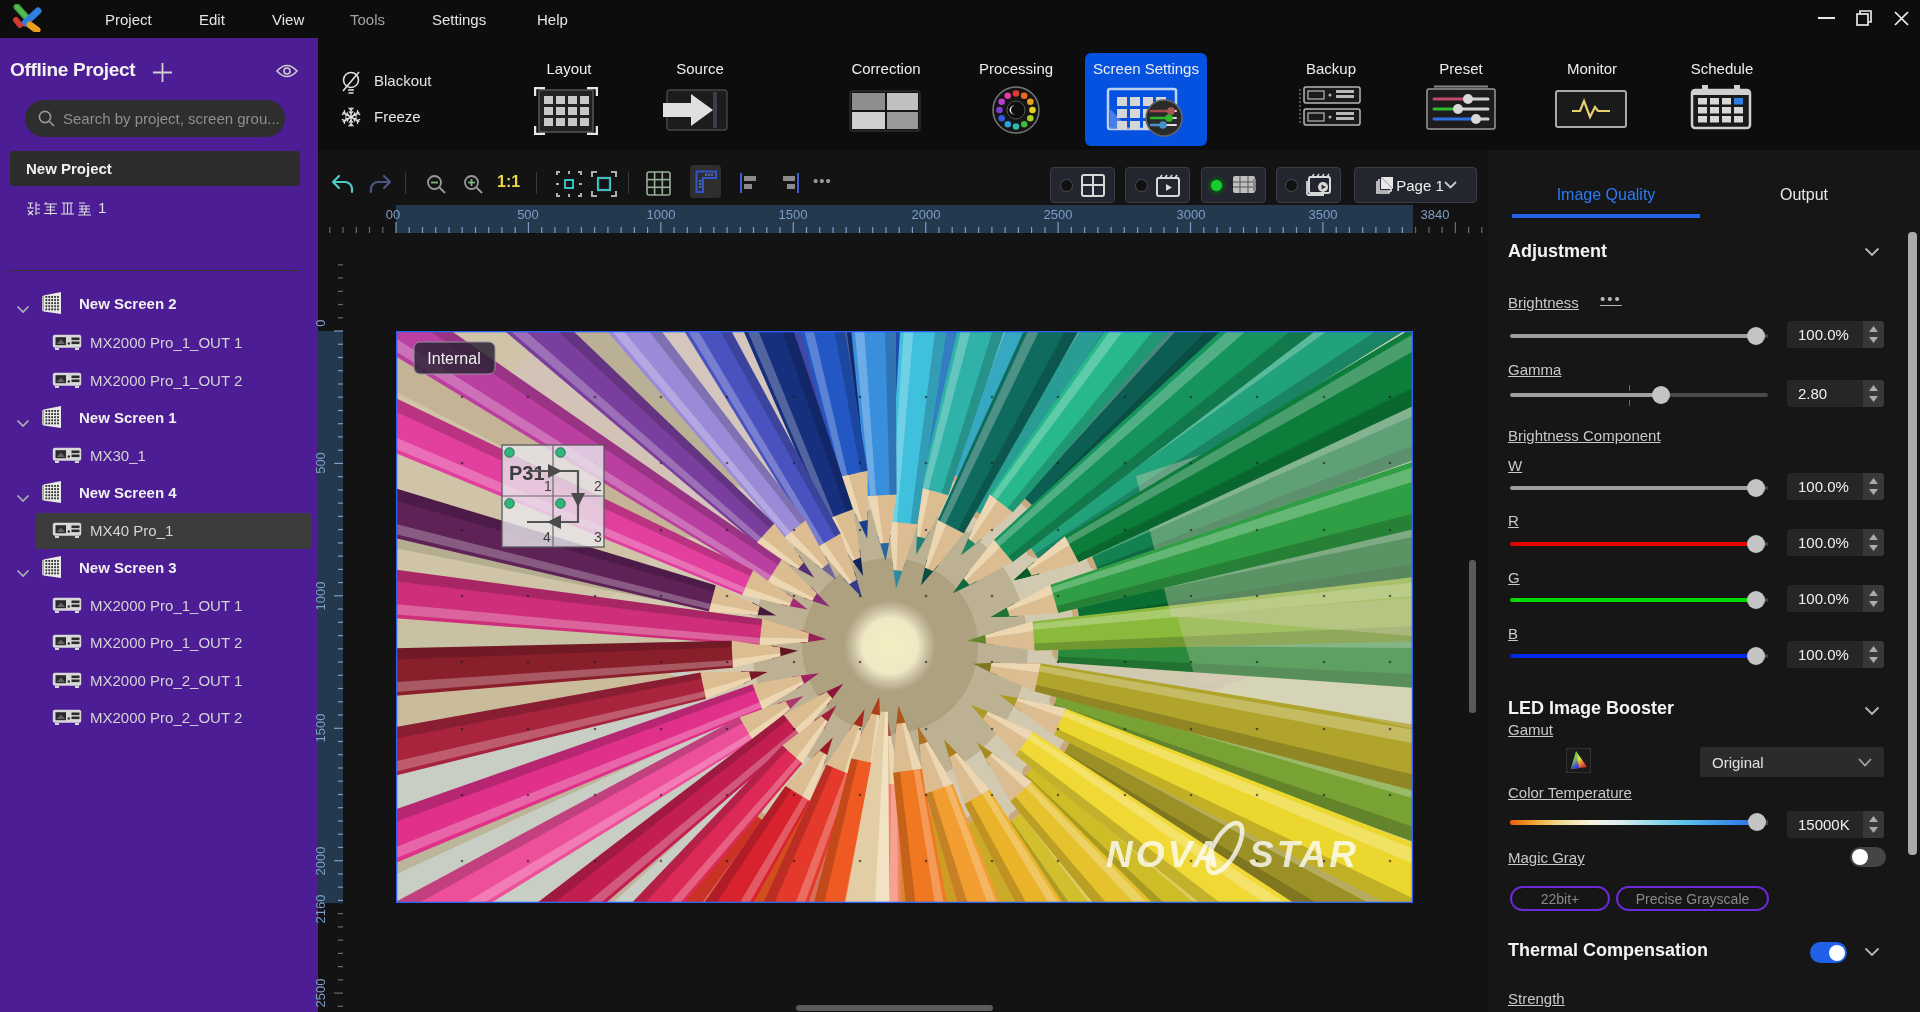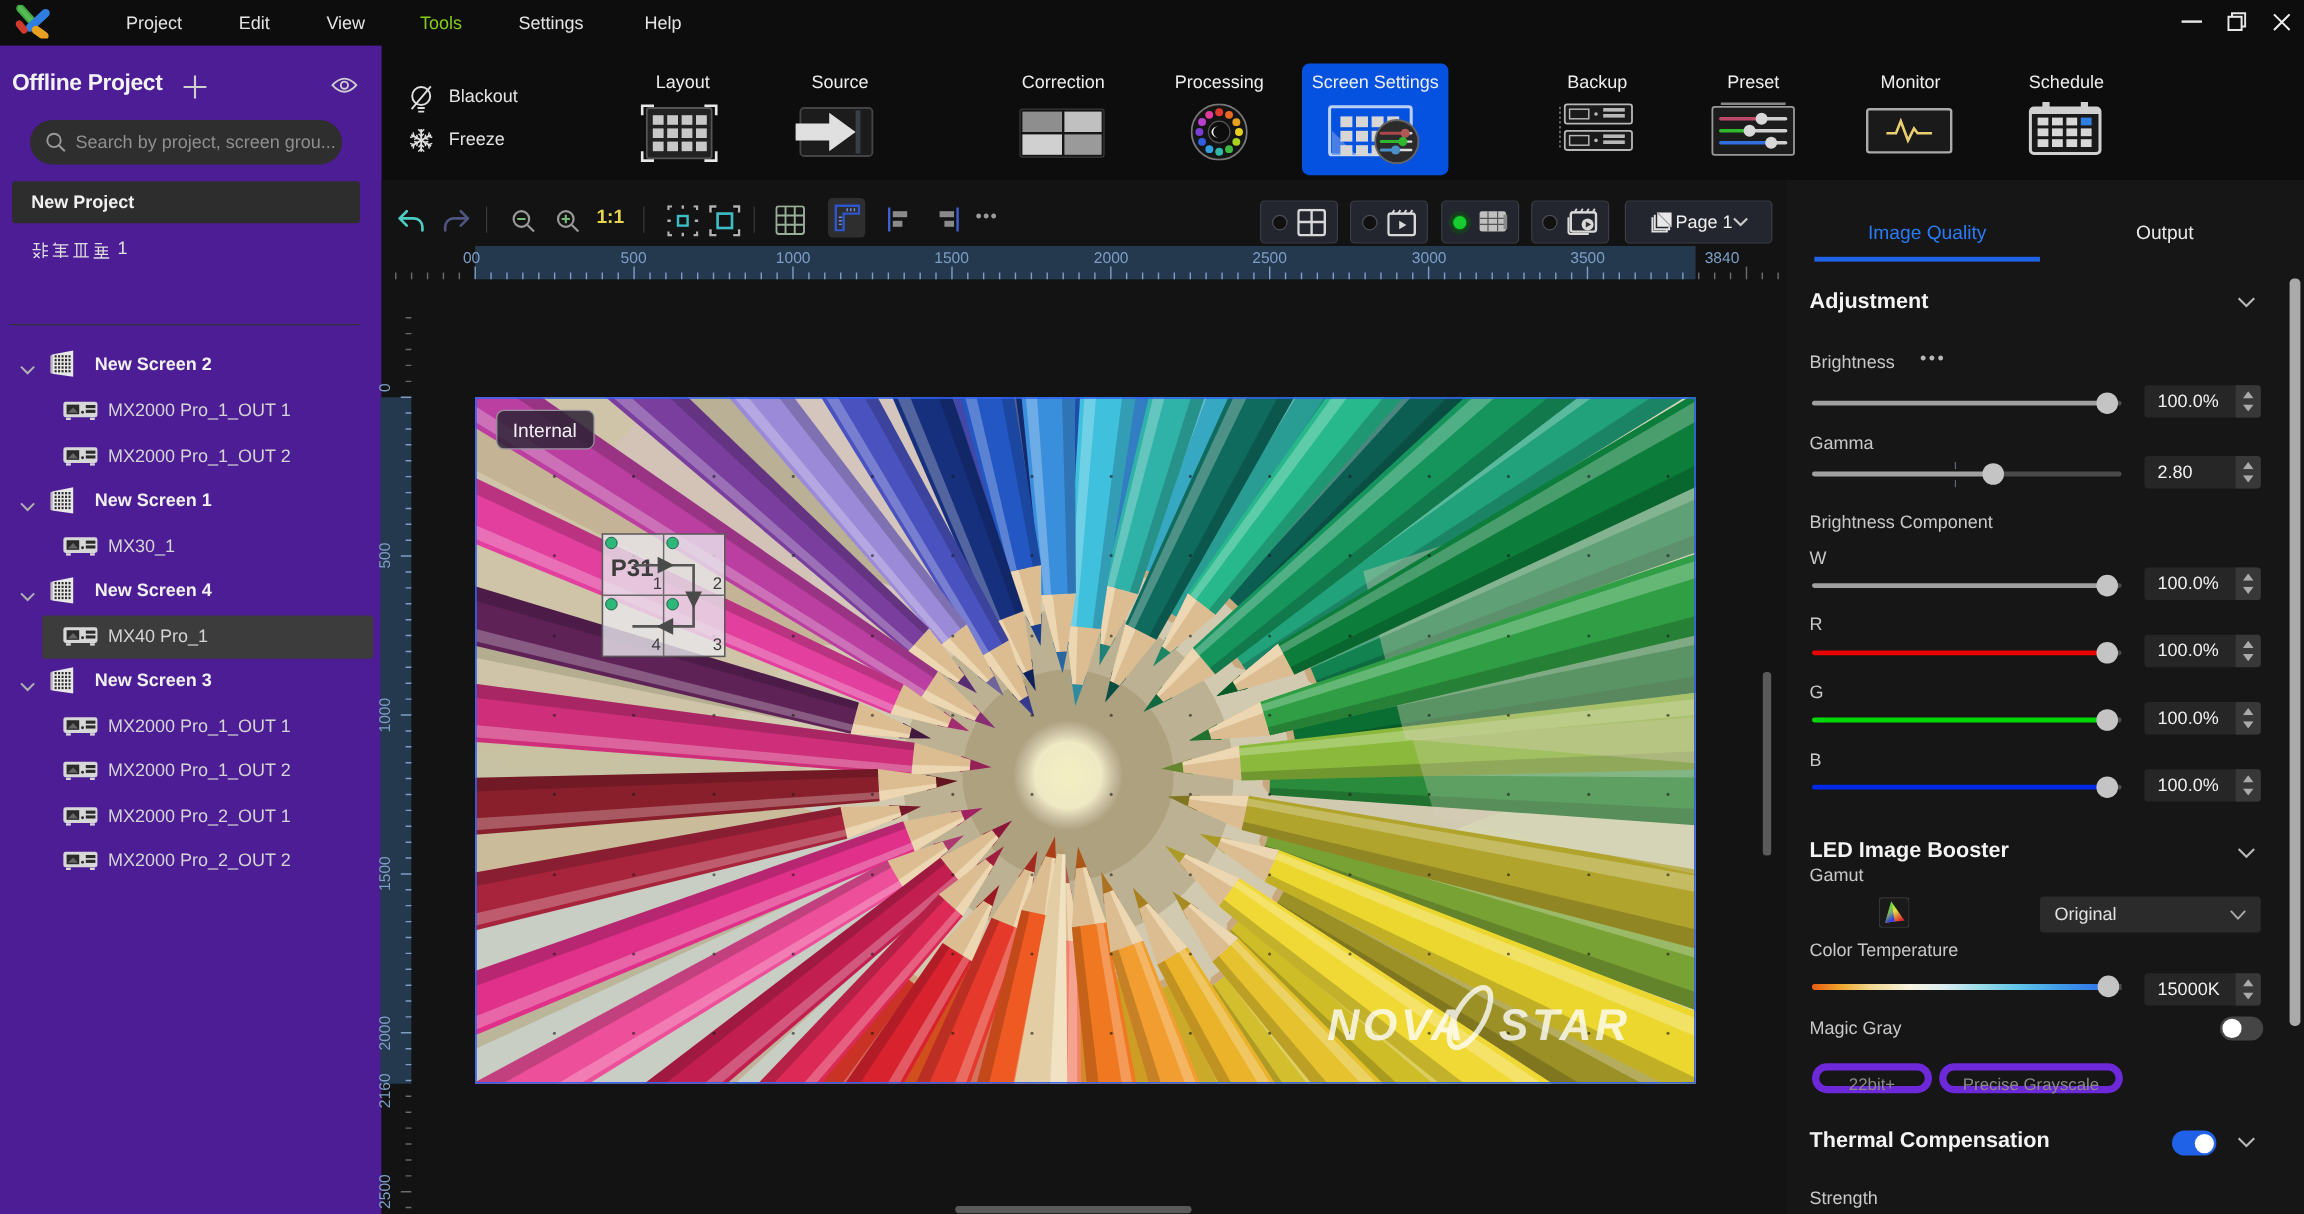--- a/index.html
+++ b/index.html
@@ -21,47 +21,47 @@
 .radio.on { background:#17cc2f; border-color:#0a5c18; box-shadow:0 0 0 3px #1a3a22; }
 .pagesel { position:absolute; left:1354px; top:167px; width:123px; height:36px; background:#23262e;
   border:1px solid #3a3d45; border-radius:4px; display:flex; align-items:center; justify-content:center; }
 .pagesel span { color:#f0f0f0; font-size:15px; }
 #hruler { position:absolute; left:318px; top:205px; }
 #vruler { position:absolute; left:315px; top:233px; }
 #imgwrap { position:absolute; left:396px; top:331px; width:1017px; height:572px; }
 .tab1 { position:absolute; left:1512px; top:186px; width:188px; text-align:center; color:#2a7bf5; font-size:16px; }
 .tab2 { position:absolute; left:1710px; top:186px; width:188px; text-align:center; color:#e8e8e8; font-size:16px; }
 .h1 { position:absolute; left:1508px; font-size:18px; font-weight:bold; color:#f4f4f4; }
-.lbl { position:absolute; left:1508px; font-size:15px; color:#c8c8c8; }
+.lbl { position:absolute; left:1508px; font-size:15px; color:#c8c8c8;text-decoration:underline; }
 .vbox { position:absolute; left:1787px; width:97px; height:27px; background:#262626; border-radius:3px;
   display:flex; align-items:center; }
 .vbox span { color:#f0f0f0; font-size:15px; padding-left:11px; flex:1; }
 .spin { width:21px; height:27px; background:#383838; border-radius:0 3px 3px 0; display:flex; flex-direction:column;
   align-items:center; justify-content:space-evenly; }
 .drop { position:absolute; left:1700px; top:747px; width:184px; height:30px; background:#2b2b2b; border-radius:3px;
   display:flex; align-items:center; justify-content:space-between; padding:0 12px;gap:32px; }
 .drop span { color:#e0e0e0; font-size:15px; }
-.pill { position:absolute; top:886px; height:25px; border:6px solid #6d28d9; border-radius:13px; color:#8a8a8a;
+.pill { position:absolute; top:886px; height:25px; border:2px solid #6d28d9; border-radius:13px; color:#8a8a8a;
   font-size:14px; text-align:center; line-height:23px; }
 </style></head>
 <body>
 <div id="app">
 <div style="position:absolute;left:13px;top:4px"><svg width="30" height="28" viewBox="0 0 30 28">
 <g stroke-linecap="round">
 <path d="M4 3 L14 14" stroke="#3fa33f" stroke-width="7"></path>
 <path d="M4 3 L14 14" stroke="#55bb55" stroke-width="4"></path>
 <path d="M12 19 L25 7" stroke="#2f7fe0" stroke-width="7"></path>
 <path d="M3 16 L7 21" stroke="#d23a2e" stroke-width="6"></path>
 <path d="M17 21 L24 26" stroke="#e8a020" stroke-width="7"></path>
 </g>
       </svg></div>
     <div style="position:absolute;left:105px;top:11px;font-size:15px;color:#e4e4e4">Project</div>
     <div style="position:absolute;left:199px;top:11px;font-size:15px;color:#e4e4e4">Edit</div>
     <div style="position:absolute;left:272px;top:11px;font-size:15px;color:#e4e4e4">View</div>
-    <div style="position:absolute;left:350px;top:11px;font-size:15px;color:#84cc16">Tools</div>
+    <div style="position:absolute;left:350px;top:11px;font-size:15px;color:#a3a3a3">Tools</div>
     <div style="position:absolute;left:432px;top:11px;font-size:15px;color:#e4e4e4">Settings</div>
     <div style="position:absolute;left:537px;top:11px;font-size:15px;color:#e4e4e4">Help</div>
     <div style="position:absolute;left:1818px;top:17px;width:17px;height:2px;background:#e8e8e8"></div>
     <svg style="position:absolute;left:1856px;top:10px" width="16" height="16" viewBox="0 0 16 16">
       <rect x="1" y="4" width="11" height="11" fill="none" stroke="#e8e8e8" stroke-width="1.7"></rect>
       <path d="M4 4 V1 H15 V12 H12" fill="none" stroke="#e8e8e8" stroke-width="1.7"></path>
     </svg>
     <svg style="position:absolute;left:1894px;top:11px" width="15" height="15" viewBox="0 0 15 15">
       <path d="M1 1 L14 14 M14 1 L1 14" stroke="#f0f0f0" stroke-width="1.7"></path>
     </svg>

